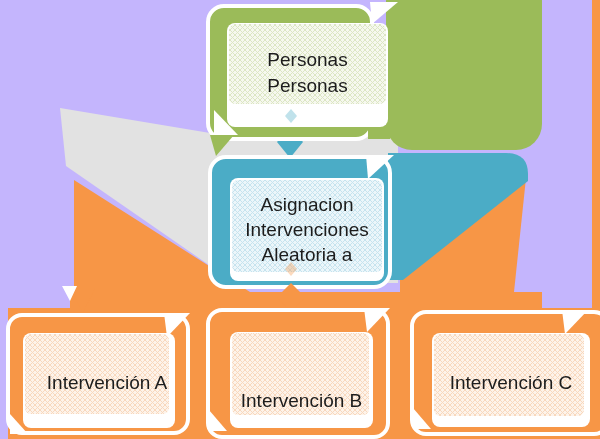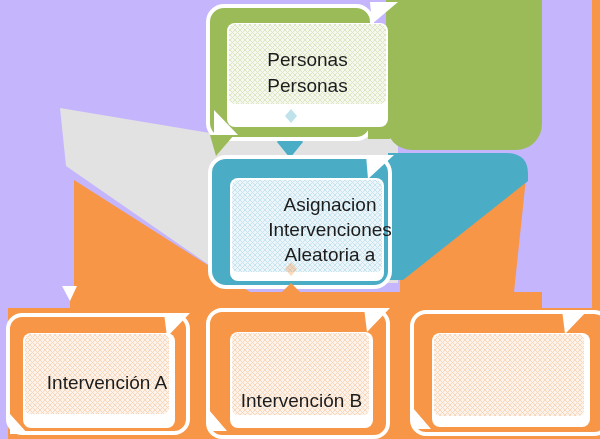--- a/index.html
+++ b/index.html
@@ -98,28 +98,31 @@
     <polygon points="413,408 413,429 431,429" fill="#ffffff"></polygon>
     <rect x="432" y="333" width="158" height="94" rx="8" ry="8" fill="#ffffff"></rect>
     <rect x="434" y="334" width="150" height="82" rx="6" ry="6" fill="url(#hatchOrange)"></rect>
   </svg>
 
   <div class="label two-line" style="left:227px; top:23px; width:161px; height:100px;">
     <span>Personas</span>
     <span>Personas</span>
   </div>
 
-  <div class="label" style="left:230px; top:178px; width:154px; height:103px;margin-left:23px;">
+  <div class="label" style="left:230px; top:178px; width:154px; height:103px;">
     <span>Asignacion</span>
     <span>Intervenciones</span>
     <span>Aleatoria a</span>
   </div>
 
   <div class="label" style="left:23px; top:335px; width:168px; height:94px;">
     <span>Intervención A</span>
   </div>
 
   <div class="label" style="left:230px; top:354px; width:143px; height:92px;">
     <span>Intervención B</span>
   </div>
 
+  <div class="label" style="left:432px; top:336px; width:158px; height:92px;">
+    <span>Intervención C</span>
+  </div>
 
 </div>
 
 </body></html>

